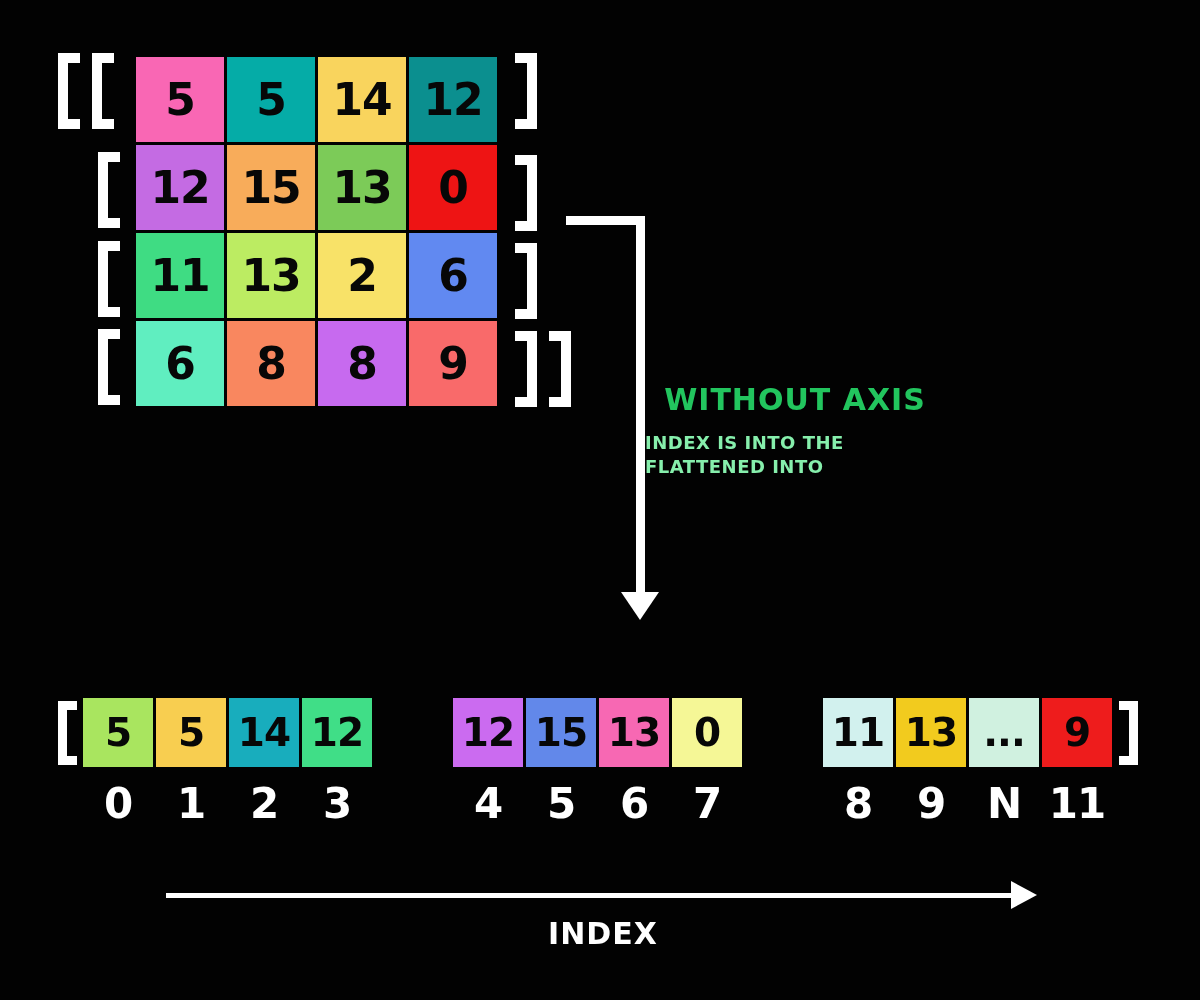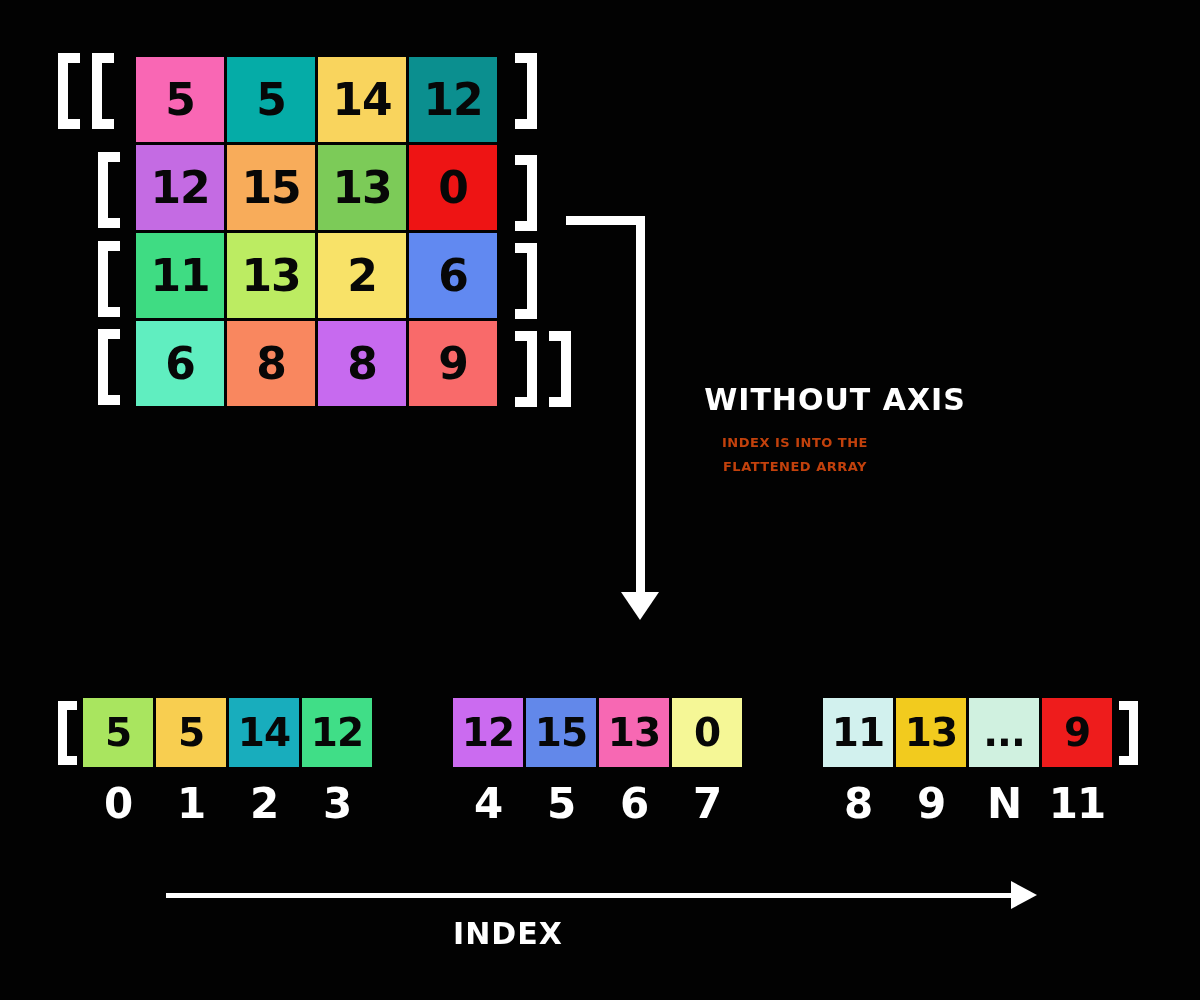--- a/index.html
+++ b/index.html
@@ -20,23 +20,23 @@
   .bk{position:absolute;box-sizing:border-box;width:22px;height:76px;border:10px solid #fff;}
   .bk.open{border-right:none;}
   .bk.close{border-left:none;}
   .bk.small{width:19px;height:64px;border-width:9px;}
   
   .biglabel{
     position:absolute;color:#fff;font-weight:bold;text-align:center;
     font-size:35px;letter-spacing:2px;
   }
   #without-axis{position:absolute;left:645px;top:382px;width:300px;text-align:center;
-    color:#ffffff;font-weight:bold;font-size:30px;letter-spacing:1px;padding-left:40px;}
-  #axis-note{position:absolute;left:645px;top:431px;width:300px;text-align:center;
-    color:#c2410c;font-weight:bold;font-size:13px;line-height:24px;letter-spacing:0.5px;}
+    color:#22c55e;font-weight:bold;font-size:30px;letter-spacing:1px;}
+  #axis-note{position:absolute;left:645px;top:431px;width:300px;text-align:left;
+    color:#86efac;font-weight:bold;font-size:18px;line-height:24px;letter-spacing:0.5px;}
   
   .wline{position:absolute;background:#fff;}
   #down-arrow-head{
     position:absolute;left:621px;top:592px;width:0;height:0;
     border-left:19px solid transparent;border-right:19px solid transparent;
     border-top:28px solid #fff;
   }
   
   .fgroup{position:absolute;top:698px;display:flex;gap:3px;}
   .fcell{
@@ -47,21 +47,21 @@
   .ilabel{
     width:70px;text-align:center;color:#fff;font-weight:bold;font-size:42px;letter-spacing:-1px;
   }
   
   #index-line{position:absolute;left:166px;top:893px;width:845px;height:5px;background:#fff;}
   #index-arrow-head{
     position:absolute;left:1011px;top:881px;width:0;height:0;
     border-top:14px solid transparent;border-bottom:14px solid transparent;
     border-left:26px solid #fff;
   }
-  #index-label{position:absolute;left:453px;top:916px;width:300px;
+  #index-label{position:absolute;left:453px;top:916px;width:300px;text-align:center;
     color:#fff;font-weight:bold;font-size:30px;letter-spacing:1px;}
 </style>
 </head>
 <body>
 
 <div id="stage">
 
   <div class="bk open" style="left:58px;top:53px;"></div>
   <div class="bk open" style="left:92px;top:53px;"></div>
   <div class="bk open" style="left:98px;top:152px;"></div>
@@ -93,21 +93,21 @@
   </div>
 
 
   <div class="wline" style="left:566px;top:216px;width:79px;height:9px;"></div>
   <div class="wline" style="left:636px;top:216px;width:9px;height:378px;"></div>
   <div id="down-arrow-head"></div>
 
   <div id="without-axis">WITHOUT AXIS</div>
   <div id="axis-note">
     <div>INDEX IS INTO THE</div>
-    <div>FLATTENED ARRAY</div>
+    <div>FLATTENED INTO</div>
   </div>
 
   <div class="bk open small" style="left:58px;top:701px;"></div>
   <div class="bk close small" style="left:1119px;top:701px;"></div>
 
   <div class="fgroup" style="left:83px;">
     <div class="fcell" style="background: rgb(169, 229, 95);">5</div>
     <div class="fcell" style="background: rgb(248, 206, 80);">5</div>
     <div class="fcell" style="background: rgb(24, 173, 189);">14</div>
     <div class="fcell" style="background: rgb(64, 222, 135);">12</div>

